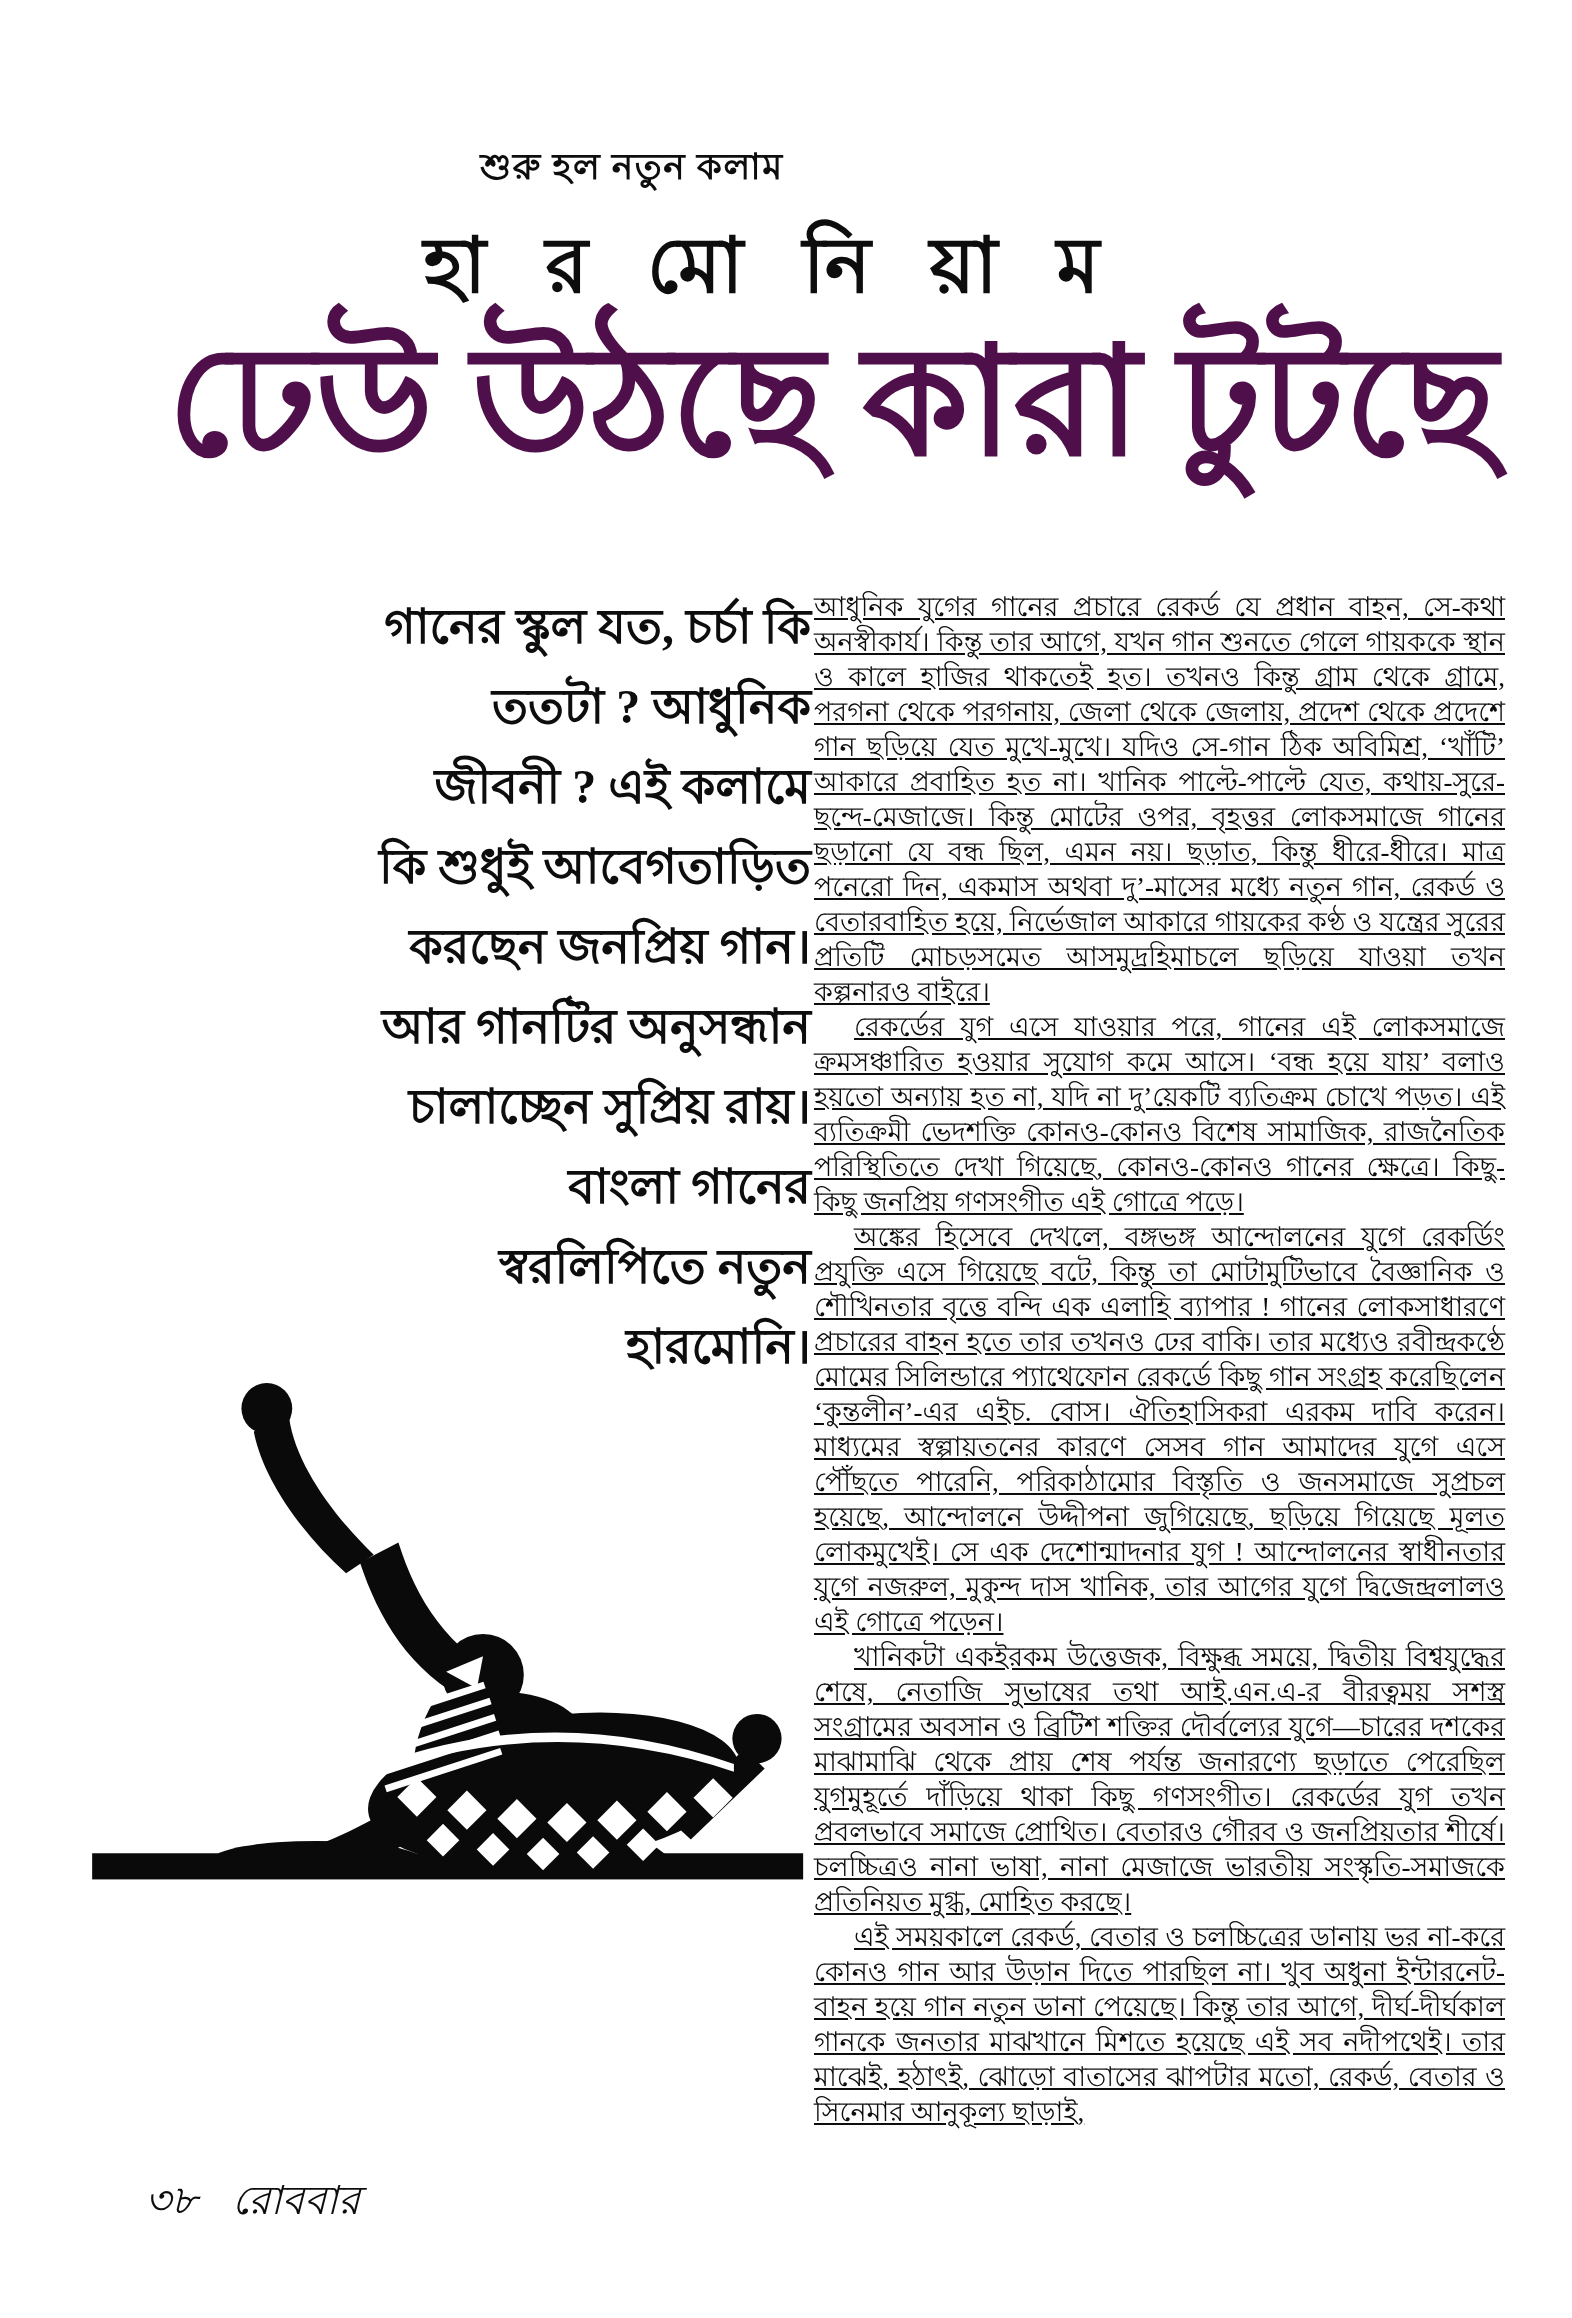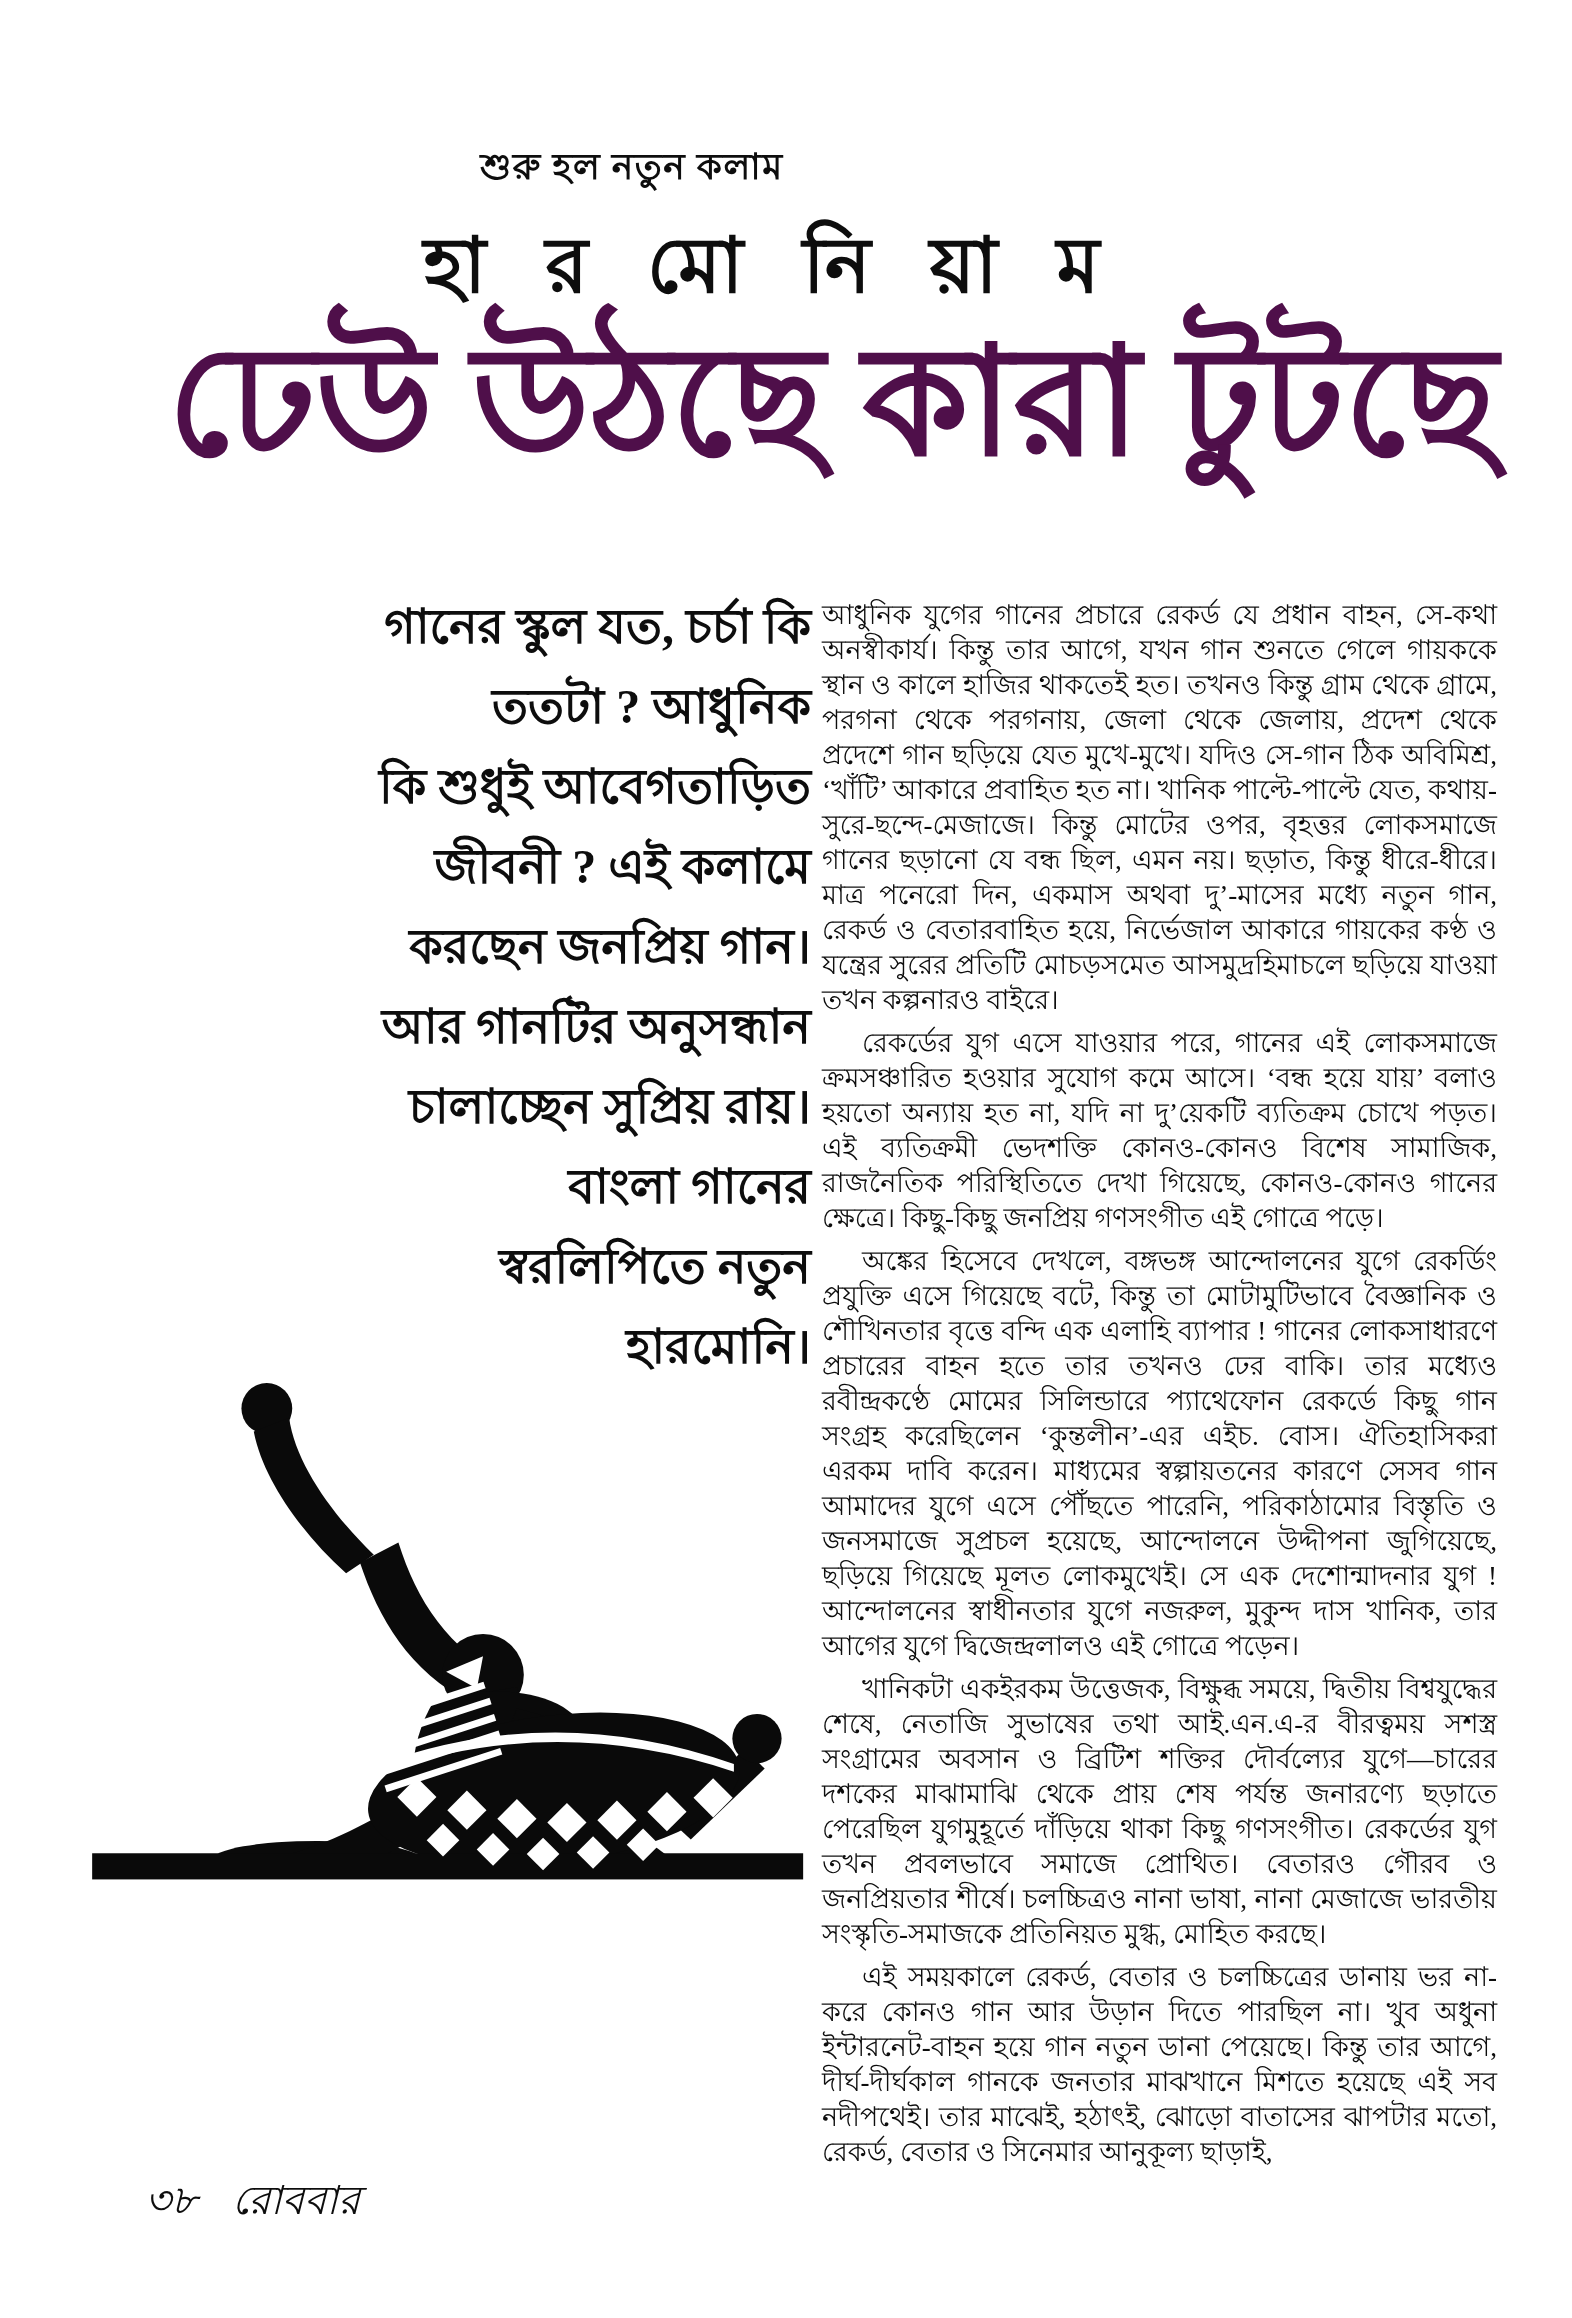--- a/index.html
+++ b/index.html
@@ -49,21 +49,21 @@
     margin-left:32px;
   }
   .standfirst .sf-line { white-space:nowrap; }
   .body-col {
     position:absolute;
     top:590px; left:814px; width:691px;
     font-size:27px;
     line-height:35px;
     text-align:justify;
   }
-  .body-col p { margin:8px; text-indent:40px; }
+  .body-col p { margin:0; text-indent:40px;text-decoration:underline; }
   .body-col p.first { text-indent:0; }
   .illustration {
     position:absolute;
     left:86px; top:1370px;
     width:731px; height:531px;
   }
   .footer {
     position:absolute;
     left:145px; top:2169px;
     font-size:40px;
@@ -80,22 +80,22 @@
 
   <div class="kicker">শুরু হল নতুন কলাম</div>
 
   <div class="column-title">হা র মো নি য়া ম</div>
 
   <div class="headline">ঢেউ উঠছে কারা টুটছে</div>
 
   <div class="standfirst">
     <div class="sf-line">গানের স্কুল যত, চর্চা কি</div>
     <div class="sf-line">ততটা ? আধুনিক</div>
+    <div class="sf-line">জীবনী ? এই কলামে</div>
     <div class="sf-line">কি শুধুই আবেগতাড়িত</div>
-    <div class="sf-line">জীবনী ? এই কলামে</div>
     <div class="sf-line">করছেন জনপ্রিয় গান।</div>
     <div class="sf-line">আর গানটির অনুসন্ধান</div>
     <div class="sf-line">চালাচ্ছেন সুপ্রিয় রায়।</div>
     <div class="sf-line">বাংলা গানের</div>
     <div class="sf-line">স্বরলিপিতে নতুন</div>
     <div class="sf-line">হারমোনি।</div>
   </div>
 
   <div class="body-col">
     <p class="first">আধুনিক যুগের গানের প্রচারে রেকর্ড যে প্রধান বাহন, সে-কথা অনস্বীকার্য। কিন্তু তার আগে, যখন গান শুনতে গেলে গায়ককে স্থান ও কালে হাজির থাকতেই হত। তখনও কিন্তু গ্রাম থেকে গ্রামে, পরগনা থেকে পরগনায়, জেলা থেকে জেলায়, প্রদেশ থেকে প্রদেশে গান ছড়িয়ে যেত মুখে-মুখে। যদিও সে-গান ঠিক অবিমিশ্র, ‘খাঁটি’ আকারে প্রবাহিত হত না। খানিক পাল্টে-পাল্টে যেত, কথায়-সুরে-ছন্দে-মেজাজে। কিন্তু মোটের ওপর, বৃহত্তর লোকসমাজে গানের ছড়ানো যে বন্ধ ছিল, এমন নয়। ছড়াত, কিন্তু ধীরে-ধীরে। মাত্র পনেরো দিন, একমাস অথবা দু’-মাসের মধ্যে নতুন গান, রেকর্ড ও বেতারবাহিত হয়ে, নির্ভেজাল আকারে গায়কের কণ্ঠ ও যন্ত্রের সুরের প্রতিটি মোচড়সমেত আসমুদ্রহিমাচলে ছড়িয়ে যাওয়া তখন কল্পনারও বাইরে।</p>

